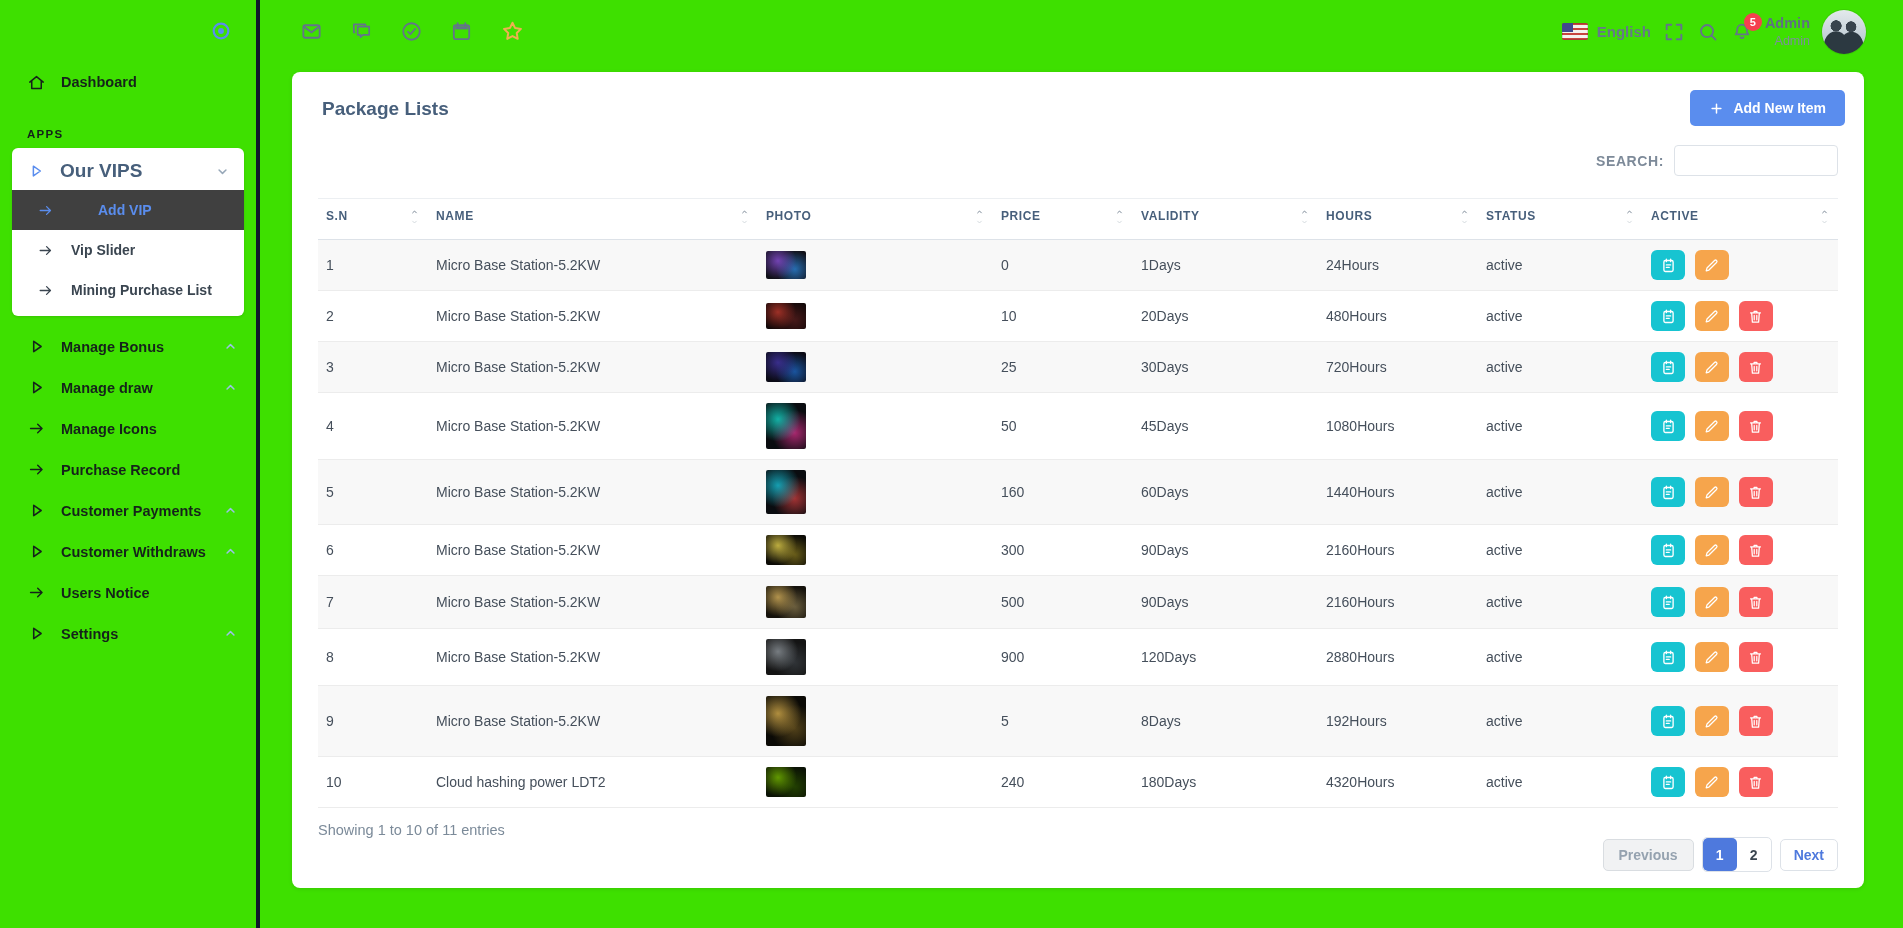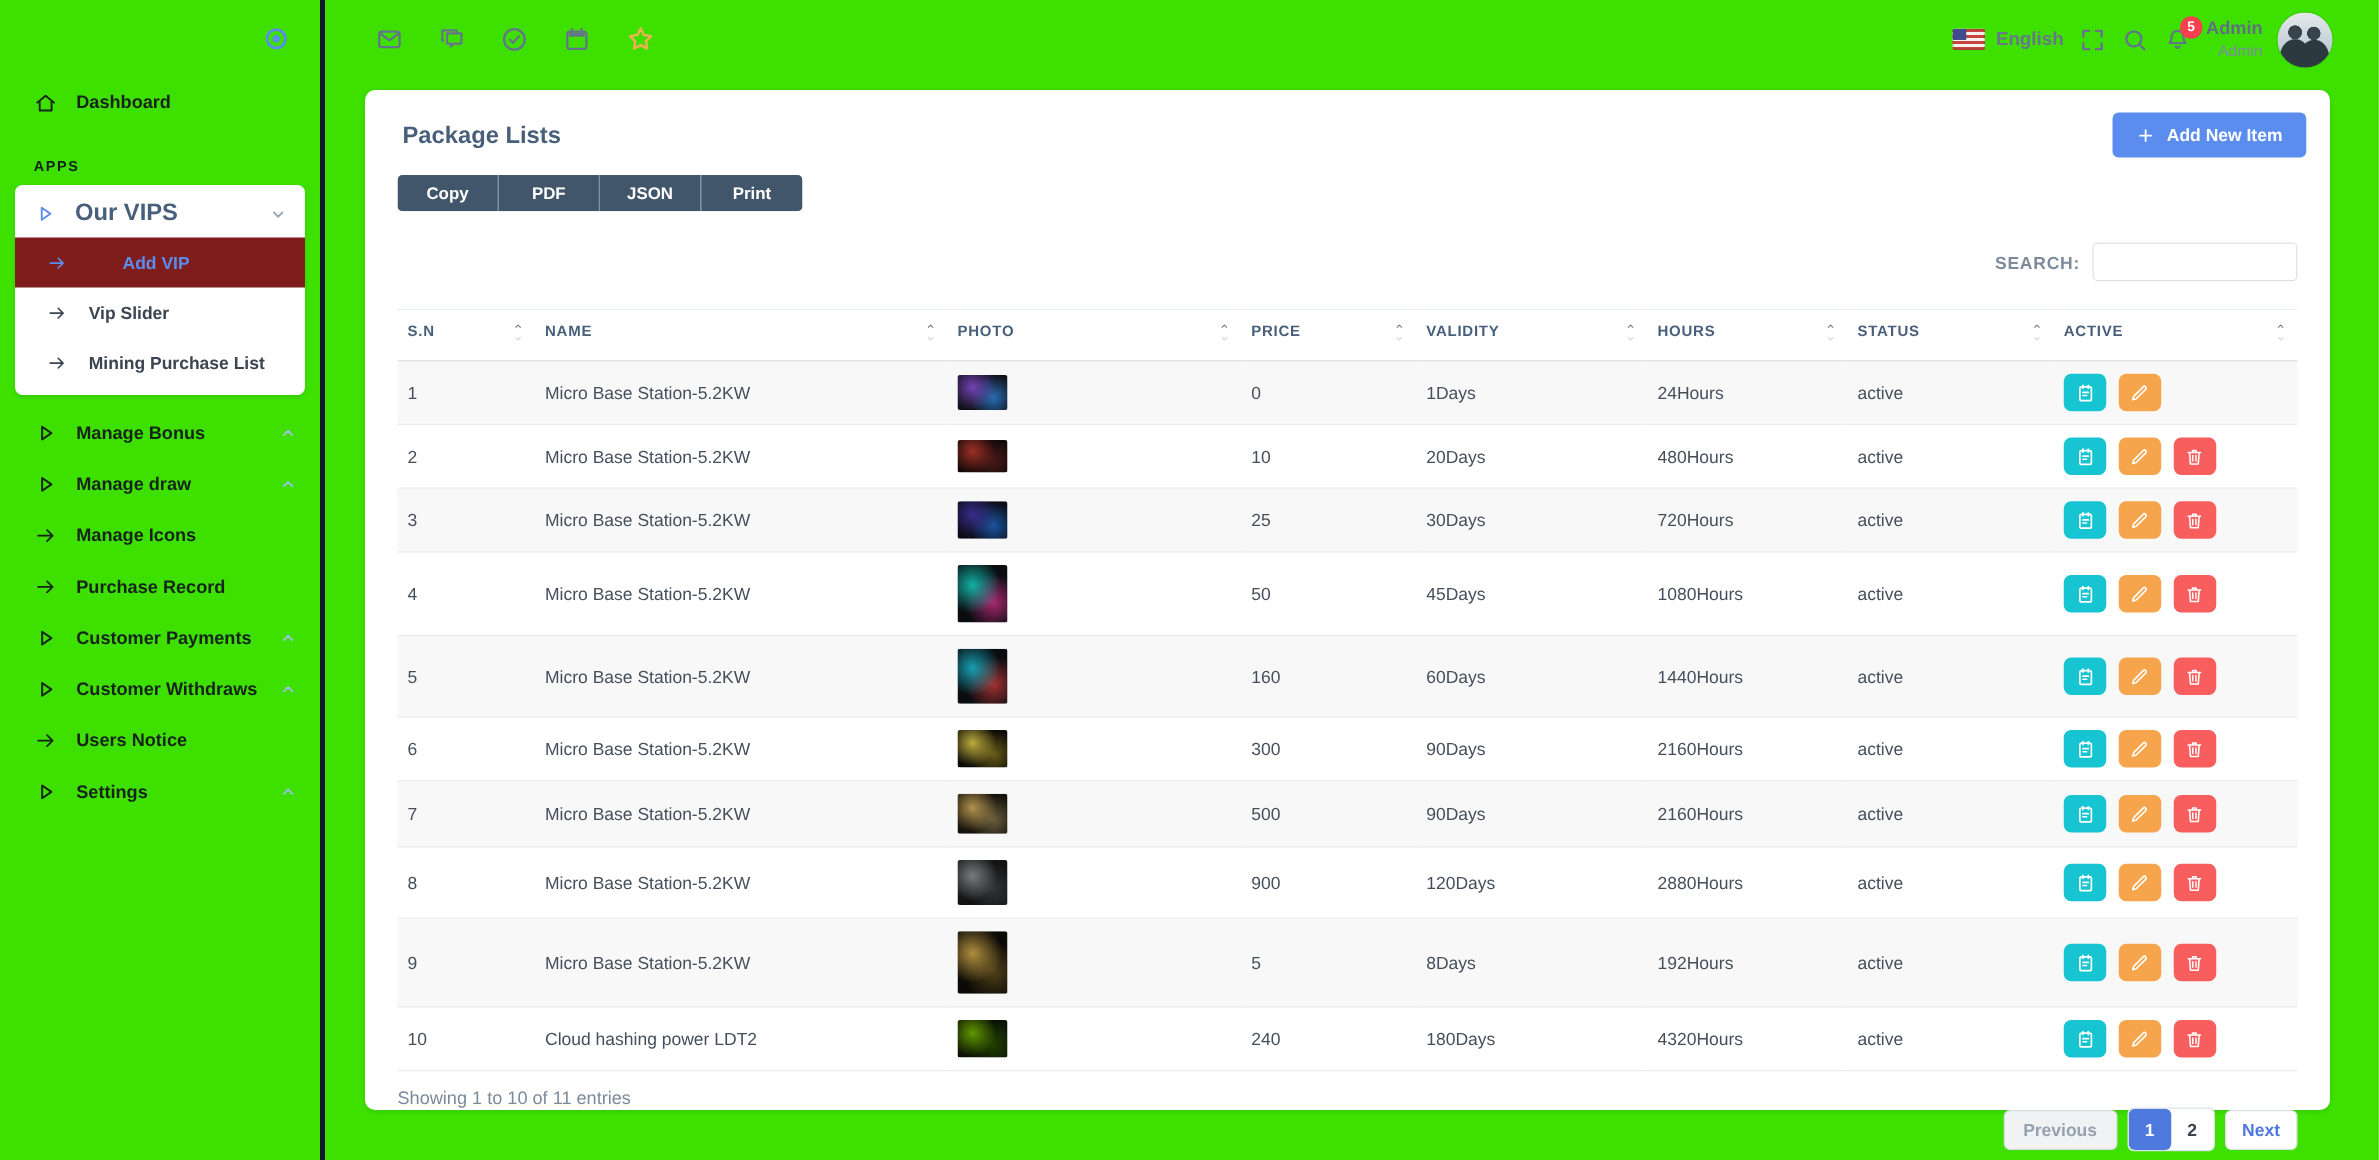--- a/index.html
+++ b/index.html
@@ -22,21 +22,21 @@
   .sb-card { background:#ffffff; border-radius:6px; margin:6px 12px 10px 12px; padding:4px 0 6px 0;
              box-shadow:0 1px 3px rgba(0,0,0,0.12); }
   .sb-group-head { height:38px; display:flex; align-items:center; gap:15px; padding:0 14px 0 15px;
                    color:#475f7b; font-size:19px; font-weight:600; cursor:pointer; }
   .sb-group-head .mi { width:18px; height:18px; color:#5a8dee; }
   .chev { margin-left:auto; width:15px; height:15px; color:#96a7b8; flex:0 0 15px; }
   .chev.on-green { color:#9cc0e8; }
   .sb-sub { height:40px; display:flex; align-items:center; gap:17px; padding:0 10px 0 25px;
             color:#3a4550; font-size:14px; font-weight:600; cursor:pointer; }
   .sb-sub .mi { width:17px; height:17px; }
-  .sb-sub.active { background:#7f1d1d; color:#5a8dee;gap:44px; }
+  .sb-sub.active { background:#404040; color:#5a8dee;gap:44px; }
   .g-item { height:41px; }
 
   
   .main { flex:1; display:flex; flex-direction:column; min-width:0; }
 
   .topbar { height:63px; display:flex; align-items:center; padding:0 37px 0 40px; }
   .tb-left { display:flex; align-items:center; gap:27px; color:#64748b; }
   .tb-left .ti { width:23px; height:23px; cursor:pointer; }
   .ti.star { color:#efb051; width:25px; height:25px; }
   .tb-right { margin-left:auto; display:flex; align-items:center; gap:12px; color:#64748b; }
@@ -347,26 +347,20 @@
     <section class="card">
       <h2 class="page-title">Package Lists</h2>
 
       <button class="add-btn">
         <svg class="mi">
             <use href="#sym-plus"></use>
           </svg>
         <span>Add New Item</span>
       </button>
 
-      <div class="export-group">
-        <button class="exp-btn">Copy</button>
-        <button class="exp-btn">PDF</button>
-        <button class="exp-btn">JSON</button>
-        <button class="exp-btn">Print</button>
-      </div>
 
       <div class="search-row">
         <span class="search-label">SEARCH:</span>
         <input class="search-input" type="text" value="" style="">
       </div>
 
       <table class="pkg">
         <colgroup>
           <col style="width:110px">
             <col style="width:330px">

